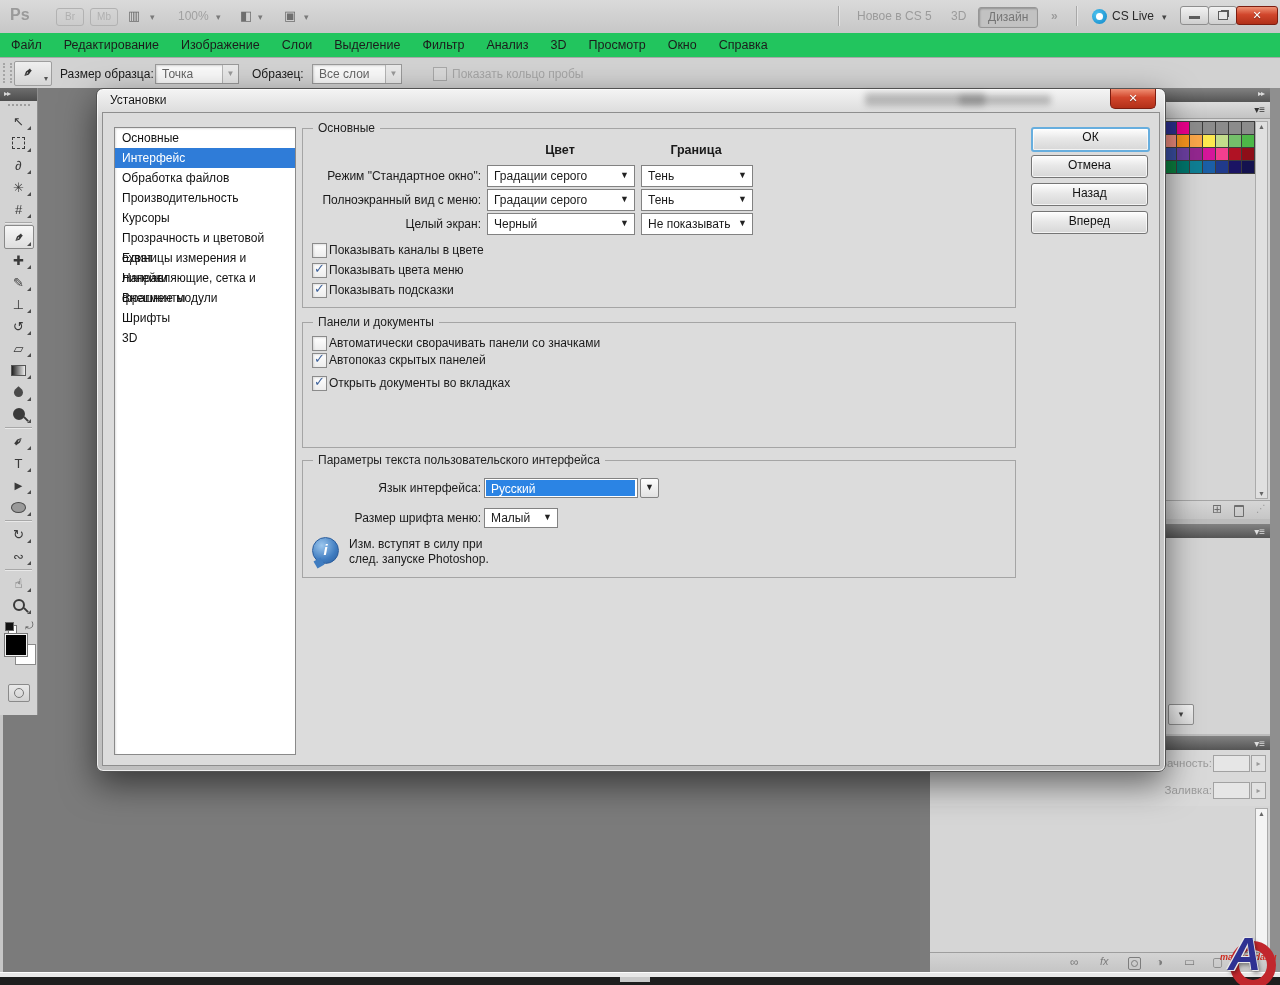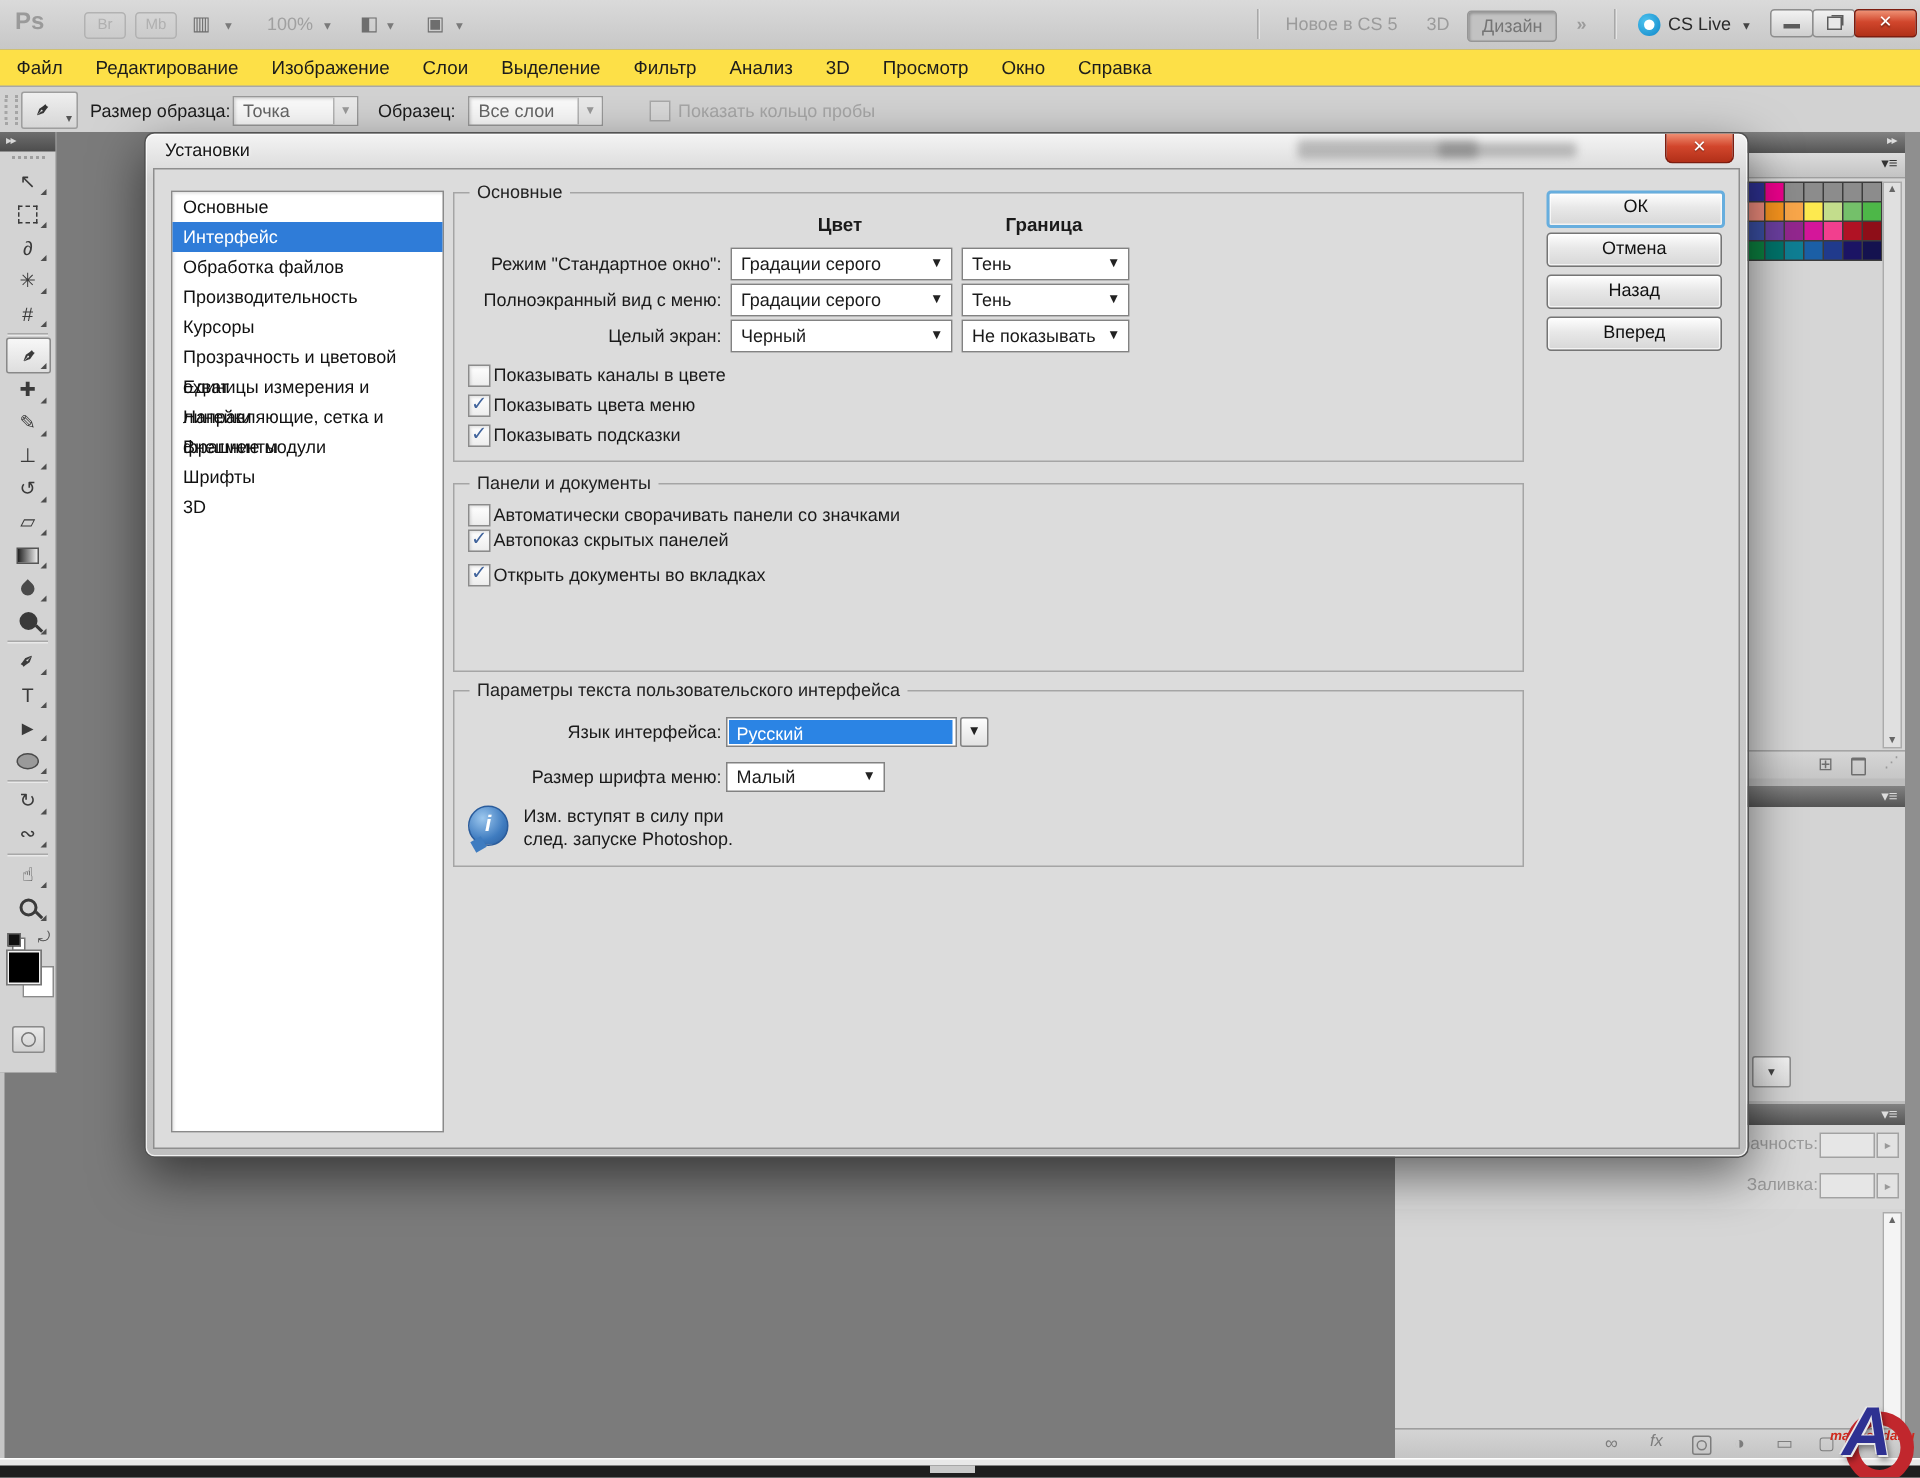--- a/index.html
+++ b/index.html
@@ -19,21 +19,21 @@
   .wsbtn{top:7px;height:19px;line-height:19px;padding:0 9px;color:#9b9b9b;font-size:12px;}
   .wsbtn.pressed{background:#c2c2c2;border:1px solid #969696;border-radius:3px;box-shadow:inset 1px 1px 2px rgba(0,0,0,.25);color:#757575;}
   .cslive-ic{top:9px;width:15px;height:15px;border-radius:50%;background:radial-gradient(circle at 35% 35%,#4ec3ef,#0e86c8);}
   .cslive-ic::after{content:"";position:absolute;left:4px;top:4px;width:7px;height:7px;border-radius:50%;background:#fff;}
   .winbtn{top:6px;height:17px;border:1px solid #8e8e8e;border-radius:3px;background:linear-gradient(#f2f2f2,#cfcfcf);}
   .winbtn .bar{position:absolute;left:8px;top:9px;width:11px;height:3px;background:#5c5c5c;}
   .winbtn .sq{position:absolute;left:9px;top:4px;width:8px;height:7px;border:1px solid #5c5c5c;background:#e8e8e8;box-shadow:2px -2px 0 -1px #5c5c5c;}
   .winbtn.close{background:linear-gradient(#ef9275,#d1462c 45%,#b03018);border-color:#7c1d10;color:#fff;font-weight:bold;text-align:center;line-height:17px;font-size:11px;text-shadow:0 1px 1px rgba(0,0,0,.4);}
 
   
-  .menubar{left:0;top:33px;width:1280px;height:24px;background:#fde047;border-bottom:1px solid #a8a8a8;display:flex;align-items:center;}
+  .menubar{left:0;top:33px;width:1280px;height:24px;background:#22c55e;border-bottom:1px solid #a8a8a8;display:flex;align-items:center;}
   .menuitem{padding:0 11px;line-height:23px;font-size:12.5px;color:#1c1c1c;}
 
   
   .optionsbar{left:0;top:58px;width:1280px;height:30px;background:#d2d2d2;border-bottom:1px solid #9c9c9c;}
   .ob-grip{left:3px;top:5px;width:5px;height:20px;border-left:2px dotted #a5a5a5;border-right:2px dotted #a5a5a5;}
   .ob-tool{left:14px;top:3px;width:36px;height:23px;border:1px solid #9e9e9e;border-radius:2px;background:linear-gradient(#efefef,#d6d6d6);}
   .ob-tool .tg{position:absolute;left:7px;top:3px;font-size:13px;color:#333;transform:rotate(135deg);}
   .ob-tool .dc{position:absolute;right:3px;bottom:2px;font-size:8px;color:#555;}
   .ob-label{top:9px;font-size:12px;color:#1b1b1b;}
   .ob-combo{top:6px;height:18px;background:#fafafa;border:1px solid #9a9a9a;box-shadow:inset 1px 1px 2px rgba(0,0,0,.15);}
@@ -480,21 +480,21 @@
       </div>
 
       <div class="grp" style="top:347px;height:116px;">
         <span class="grp-label">Параметры текста пользовательского интерфейса</span>
         <span class="rlabel" style="top:20px;left:0;">Язык интерфейса:</span>
         <div class="combo blue" style="left:181px;top:17px;width:152px;height:18px;">
             <span class="cval">Русский</span>
           </div>
         <div class="arrowbox" style="left:337px;top:17px;">▼</div>
         <span class="rlabel" style="top:50px;left:0;">Размер шрифта меню:</span>
-        <div class="combo" style="left:181px;top:47px;width:72px;height:18px;padding-left:32px;">
+        <div class="combo" style="left:181px;top:47px;width:72px;height:18px;">
             <span class="cval" style="top:2px;">Малый</span>
             <span class="car" style="top:3px;">▼</span>
           </div>
         <div class="infoicon" style="left:9px;top:76px;">i</div>
         <div class="notetext" style="left:46px;top:76px;">Изм. вступят в силу при</div>
         <div class="notetext" style="left:46px;top:91px;">след. запуске Photoshop.</div>
       </div>
 
       <div class="pbtn default" style="left:928px;top:14px;width:115px;">ОК</div>
       <div class="pbtn" style="left:928px;top:42px;width:115px;">Отмена</div>

